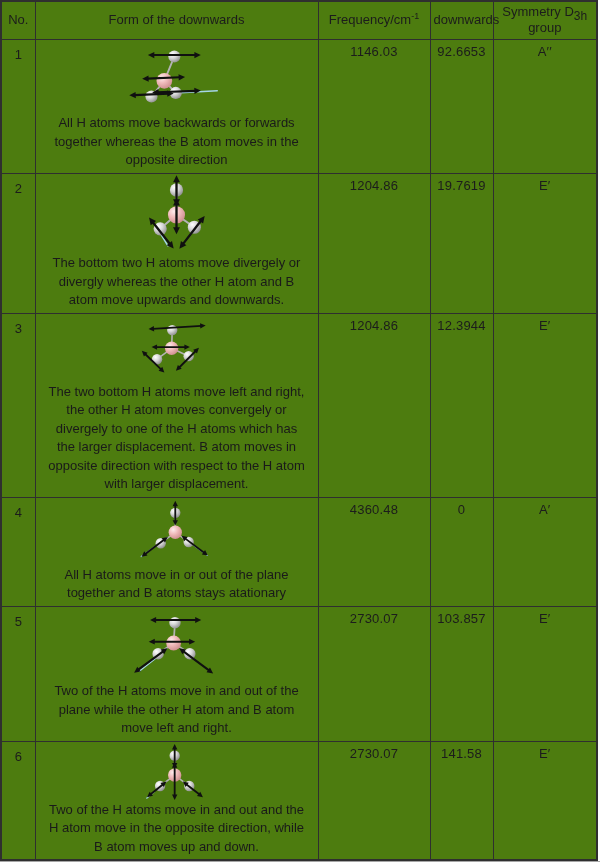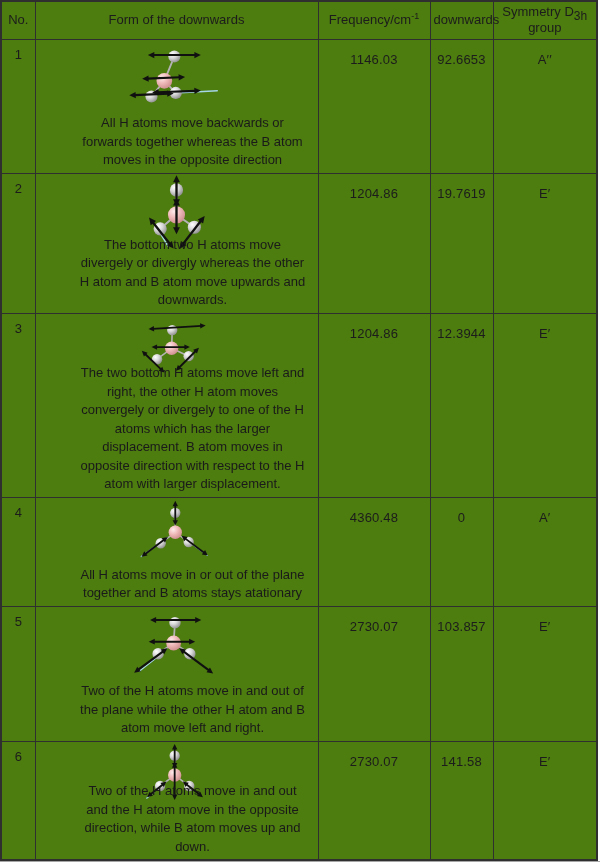--- a/index.html
+++ b/index.html
@@ -26,30 +26,29 @@
     font-size:13px;
     line-height:1.25;
     padding:2px 3px;
     vertical-align:middle;
     text-align:center;
   }
   sup{font-size:9px;vertical-align:super;line-height:0;}
   sub{font-size:12px;vertical-align:sub;line-height:0;}
   td{vertical-align:top;font-size:13px;}
   td.no-cell{text-align:center;padding-top:7px;}
-  td.num-cell{text-align:center;padding-top:12px;letter-spacing:0.2px;}
+  td.num-cell{text-align:center;padding-top:4px;letter-spacing:0.2px;}
   td.form-cell{position:relative;padding:0;}
   .diag{ text-align:center;margin-top:5px; }
   .desc{
     position:absolute;left:10px;right:10px;bottom:3px;
     text-align:center;
     font-size:13px;
     line-height:1.42;
     color:#1a1a1a;
-    margin-left:32px;
   }
   tbody tr:nth-child(1){height:134px;}
   tbody tr:nth-child(2){height:140px;}
   tbody tr:nth-child(3){height:184px;}
   tbody tr:nth-child(4){height:109px;}
   tbody tr:nth-child(5){height:135px;}
   tbody tr:nth-child(6){height:119px;}
   .bottom-band{width:600px;height:8px;background:#a6a6a6;}
 </style>
 </head>

